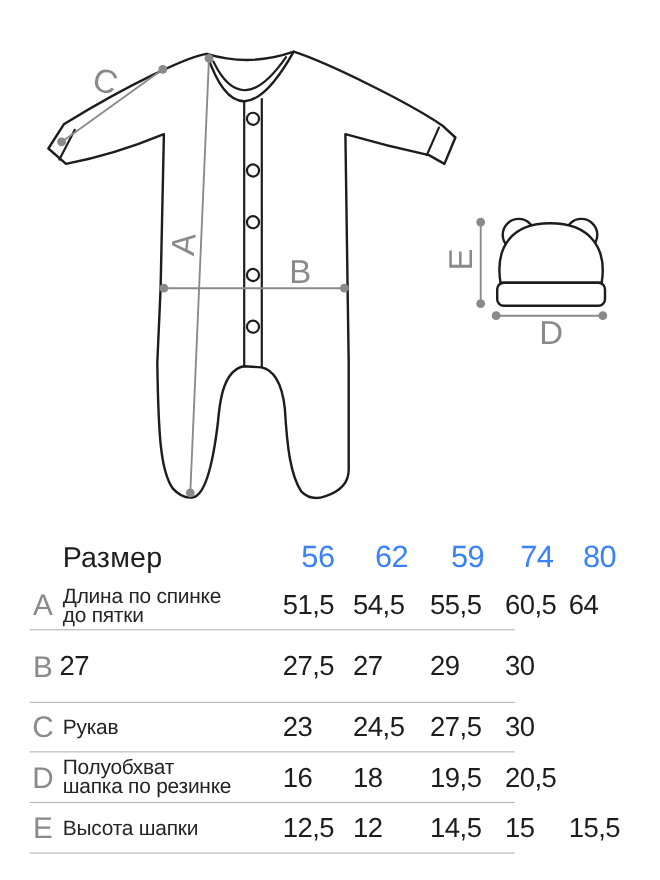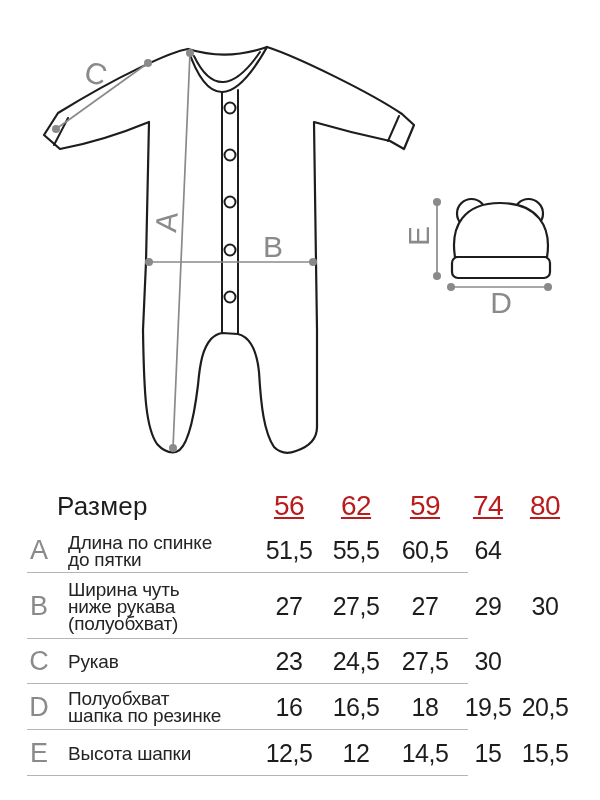--- a/index.html
+++ b/index.html
@@ -28,30 +28,30 @@
   .row-b{height:66px;}
   .row-c{height:45px;}
   .row-d{height:46px;}
   .row-e{height:46px;}
   .cell{min-width:0;}
   .letter{
     color:#8a8a8a;font-size:27px;line-height:1;text-align:center;
   }
   .desc{
     font-size:19px;line-height:17px;white-space:pre-line;color:#242424;
-    padding-left:3px;letter-spacing:-0.2px;margin-left:11px;
+    padding-left:3px;letter-spacing:-0.2px;
   }
   .head-label{
     font-size:26px;color:#1d1d1d;padding-left:3px;letter-spacing:0.2px;
   }
   .size-num{
-    font-size:28px;color:#b91c1c;text-align:center;letter-spacing:-0.5px;text-decoration:underline;
+    font-size:28px;color:#3b82f6;text-align:center;letter-spacing:-0.5px;
   }
   .val{
-    font-size:25px;color:#1d1d1d;text-align:center;letter-spacing:-0.5px;
+    font-size:25px;color:#1d1d1d;text-align:left;letter-spacing:-0.5px;
   }
 </style>
 </head>
 <body>
 
 <div class="page">
 
   <svg class="diagram" viewBox="0 0 600 482">
     <g fill="none" stroke="#1d1d1d" stroke-width="2.2" stroke-linejoin="round" stroke-linecap="round">
 
@@ -139,31 +139,29 @@
       <div class="cell size-num">74</div>
       <div class="cell size-num">80</div>
     </div>
 
     <div class="trow row-a ruled">
       <div class="cell"></div>
       <div class="cell letter">A</div>
       <div class="cell desc">Длина по спинке
 до пятки</div>
       <div class="cell val">51,5</div>
+      <div class="cell val">54,5</div>
       <div class="cell val">55,5</div>
       <div class="cell val">60,5</div>
       <div class="cell val">64</div>
     </div>
 
     <div class="trow row-b ruled">
       <div class="cell"></div>
       <div class="cell letter">B</div>
-      <div class="cell desc">Ширина чуть
-ниже рукава
-(полуобхват)</div>
       <div class="cell val">27</div>
       <div class="cell val">27,5</div>
       <div class="cell val">27</div>
       <div class="cell val">29</div>
       <div class="cell val">30</div>
     </div>
 
     <div class="trow row-c ruled">
       <div class="cell"></div>
       <div class="cell letter">C</div>
@@ -173,21 +171,20 @@
       <div class="cell val">27,5</div>
       <div class="cell val">30</div>
     </div>
 
     <div class="trow row-d ruled">
       <div class="cell"></div>
       <div class="cell letter">D</div>
       <div class="cell desc">Полуобхват
 шапка по резинке</div>
       <div class="cell val">16</div>
-      <div class="cell val">16,5</div>
       <div class="cell val">18</div>
       <div class="cell val">19,5</div>
       <div class="cell val">20,5</div>
     </div>
 
     <div class="trow row-e ruled">
       <div class="cell"></div>
       <div class="cell letter">E</div>
       <div class="cell desc">Высота шапки</div>
       <div class="cell val">12,5</div>

